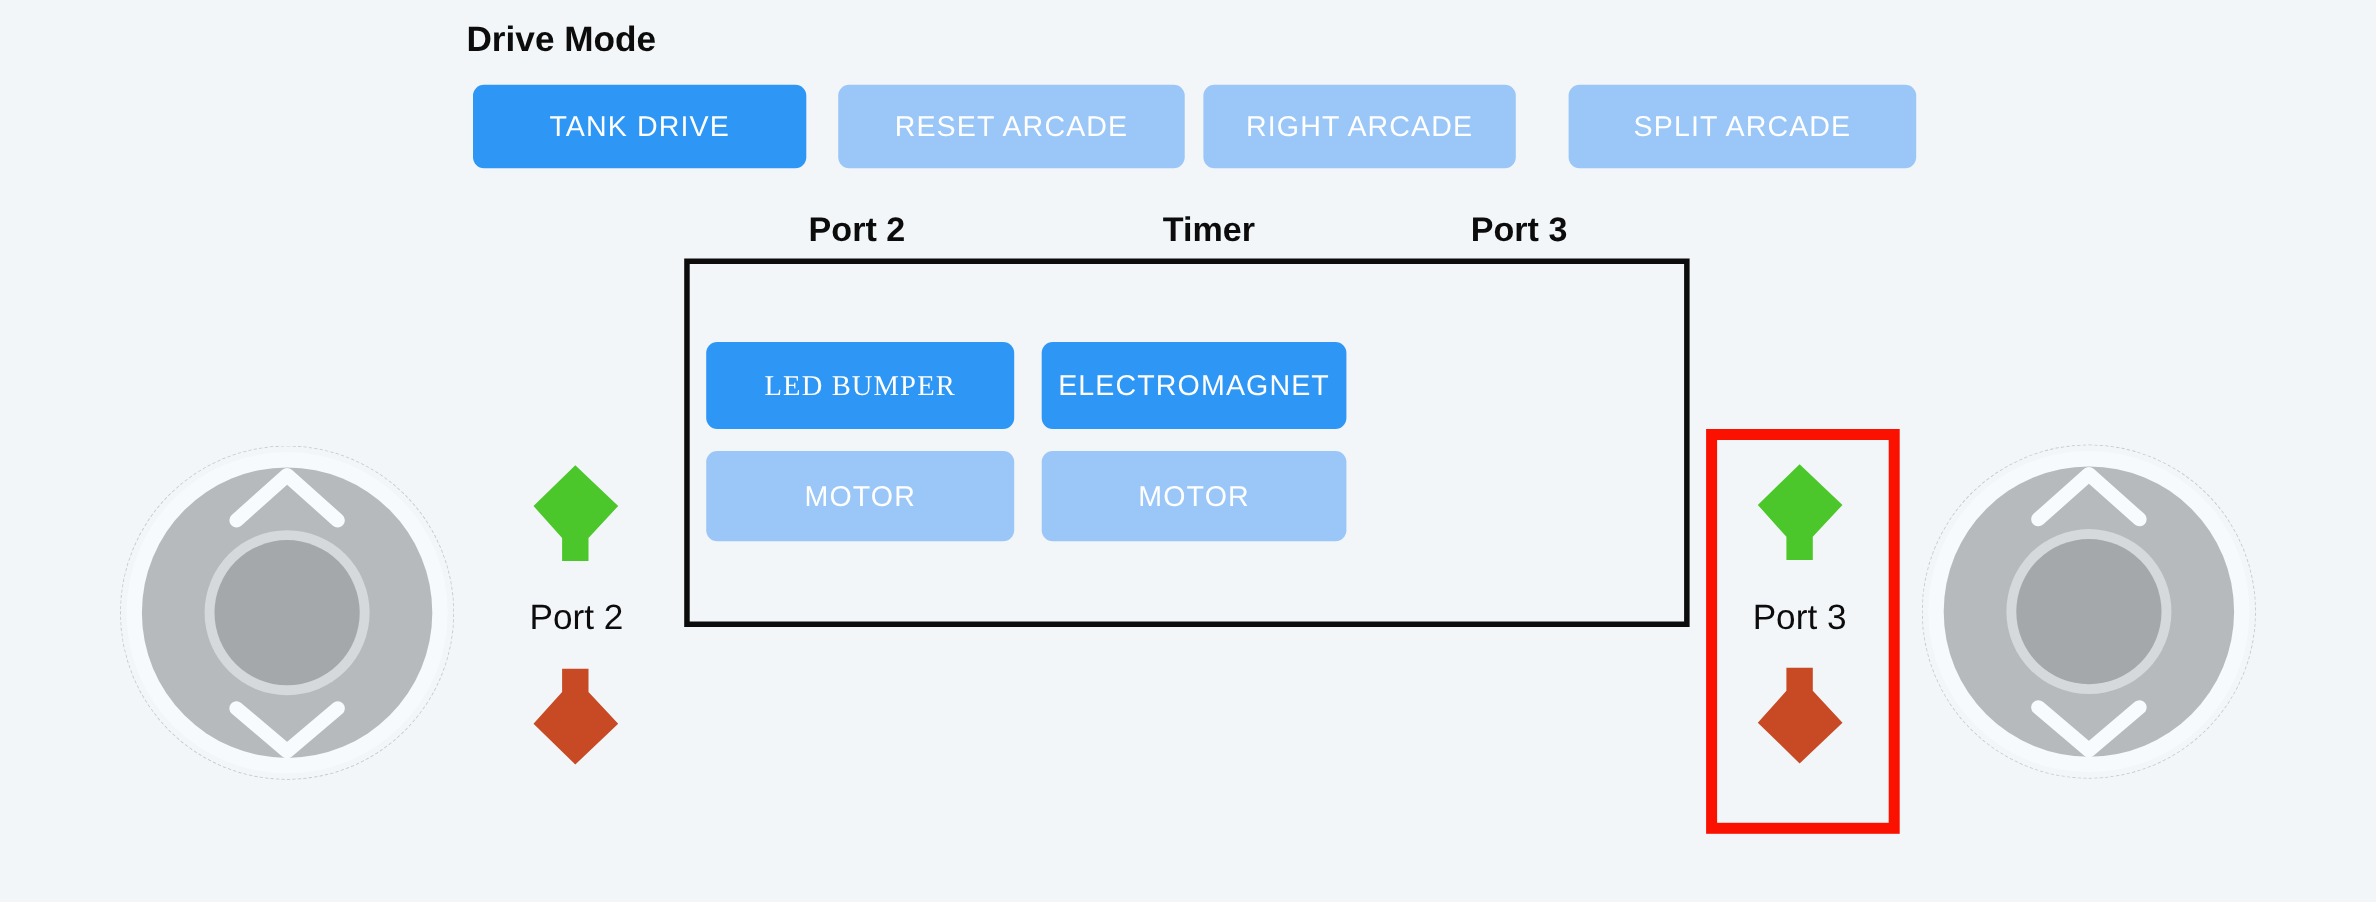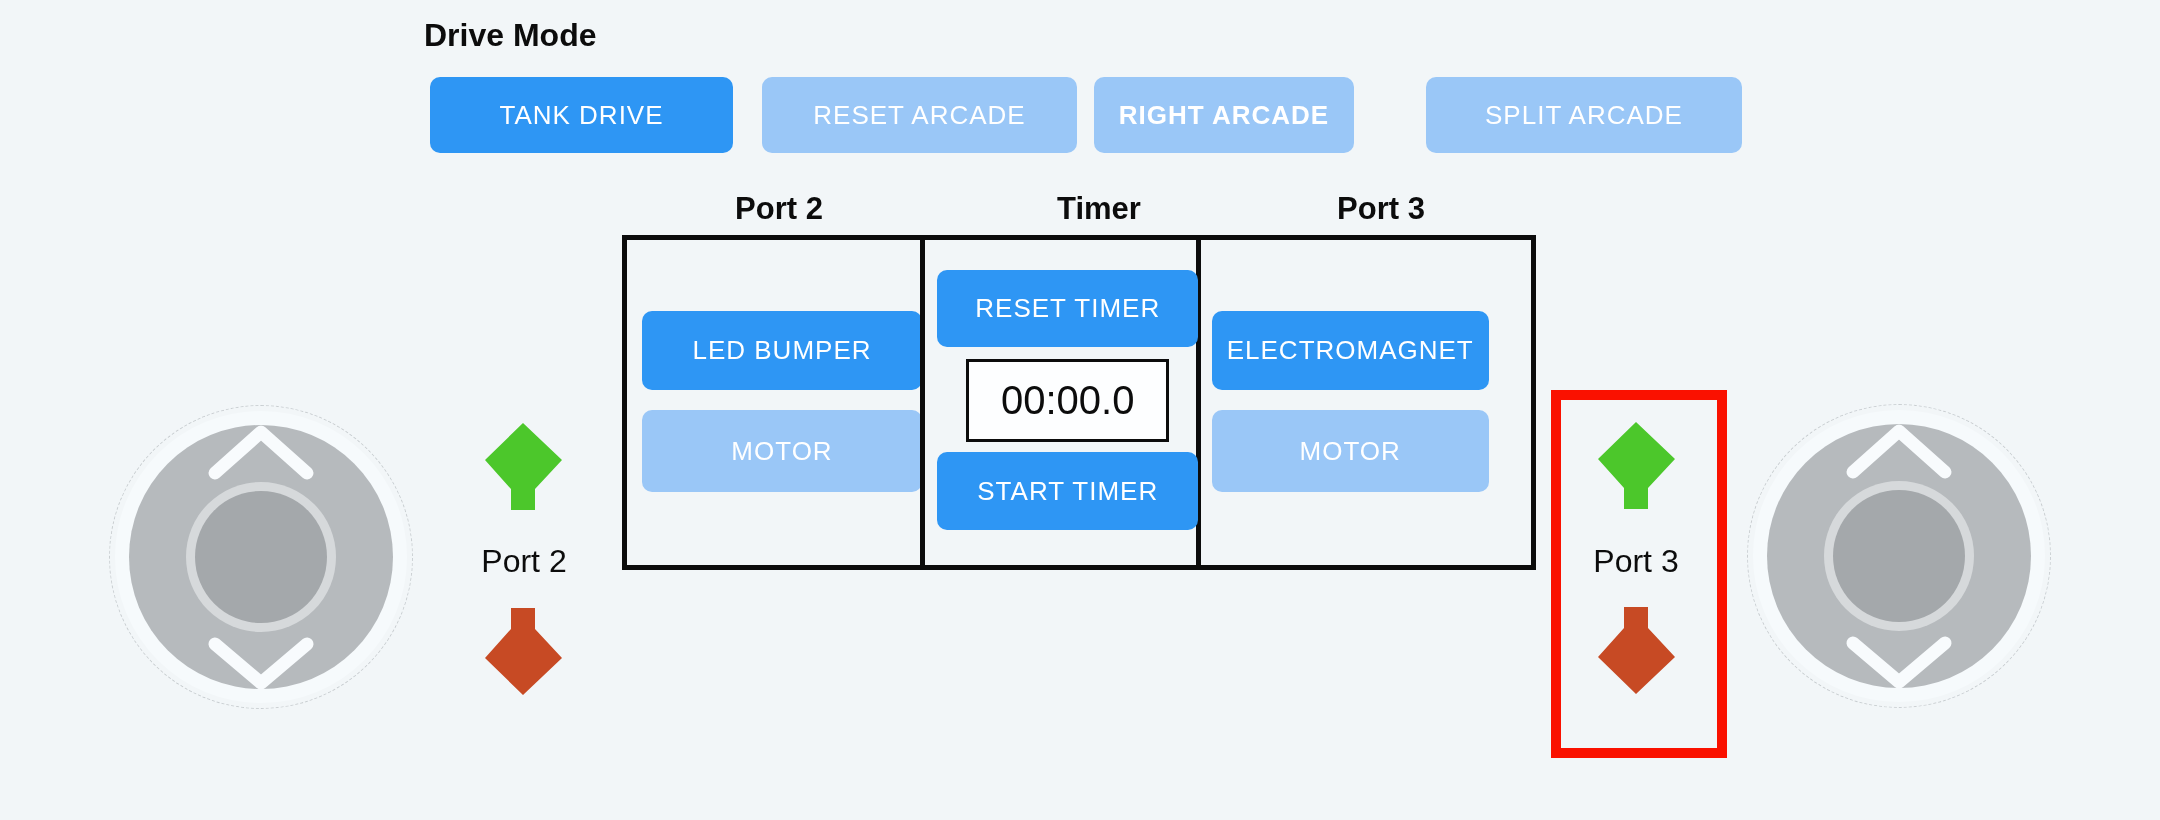--- a/index.html
+++ b/index.html
@@ -26,21 +26,21 @@
   }
   .drive-btn{
     top:77px; height:76px; border:none; border-radius:10px;
     background:var(--secondary-button); color:var(--button-text);
     font-family:"Liberation Sans", sans-serif;
     font-size:26px; letter-spacing:1px; cursor:pointer;
   }
   .drive-btn.active{background:var(--primary-button);}
   .drive-btn.b0{left:430px; width:303px;}
   .drive-btn.b1{left:762px; width:315px;}
-  .drive-btn.b2{left:1094px; width:260px;font-weight:bold;}
+  .drive-btn.b2{left:1094px; width:284px;}
   .drive-btn.b3{left:1426px; width:316px;}
   
   .col-header{
     top:188px; height:42px; font-size:31px; font-weight:bold;
     text-align:center; line-height:42px;
   }
   .col-header.h0{left:622px; width:314px;}
   .col-header.h1{left:954px; width:290px;}
   .col-header.h2{left:1226px; width:310px;}
   
@@ -53,21 +53,21 @@
   .panel-col.c0{width:309px;}
   .panel-col.c1{width:295px; border-left:5px solid var(--panel-border); border-right:5px solid var(--panel-border);}
   .panel-col.c2{width:348px;}
   .panel-btn{
     position:absolute; border:none; border-radius:10px;
     color:var(--button-text); background:var(--primary-button);
     font-family:"Liberation Sans", sans-serif;
     font-size:26px; letter-spacing:1px; cursor:pointer;
   }
   .panel-btn.secondary{background:var(--secondary-button);}
-  .btn-led{left:15px; top:71px; width:280px; height:79px;}
+  .btn-led{left:15px; top:71px; width:280px; height:79px;font-family:Liberation Serif, serif;}
   .btn-motor2{left:15px; top:170px; width:280px; height:82px;}
   .btn-reset{left:12px; top:30px; width:261px; height:77px;}
   .btn-start{left:12px; top:212px; width:261px; height:78px;}
   .btn-electro{left:11px; top:71px; width:277px; height:79px;}
   .btn-motor3{left:11px; top:170px; width:277px; height:82px;}
   .timer-display{
     position:absolute; left:41px; top:119px; width:203px; height:83px;
     background:var(--timer-bg); border:3px solid var(--panel-border);
     font-size:40px; text-align:center; line-height:77px;
   }
@@ -123,25 +123,20 @@
 
 <div class="abs col-header h0">Port 2</div>
 <div class="abs col-header h1">Timer</div>
 <div class="abs col-header h2">Port 3</div>
 
 <div class="abs panel">
   <div class="panel-col c0">
     <button class="panel-btn btn-led">LED BUMPER</button>
     <button class="panel-btn secondary btn-motor2">MOTOR</button>
   </div>
-  <div class="panel-col c1">
-    <button class="panel-btn btn-reset">RESET TIMER</button>
-    <div class="timer-display">00:00.0</div>
-    <button class="panel-btn btn-start">START TIMER</button>
-  </div>
   <div class="panel-col c2">
     <button class="panel-btn btn-electro">ELECTROMAGNET</button>
     <button class="panel-btn secondary btn-motor3">MOTOR</button>
   </div>
 </div>
 
 <div>
   <div class="abs arrow up up-left">
     <svg viewBox="0 0 77 87">
         <polygon fill="currentColor" points="38,0 77,37 50,66 50,87 26,87 26,66 0,37"></polygon>

